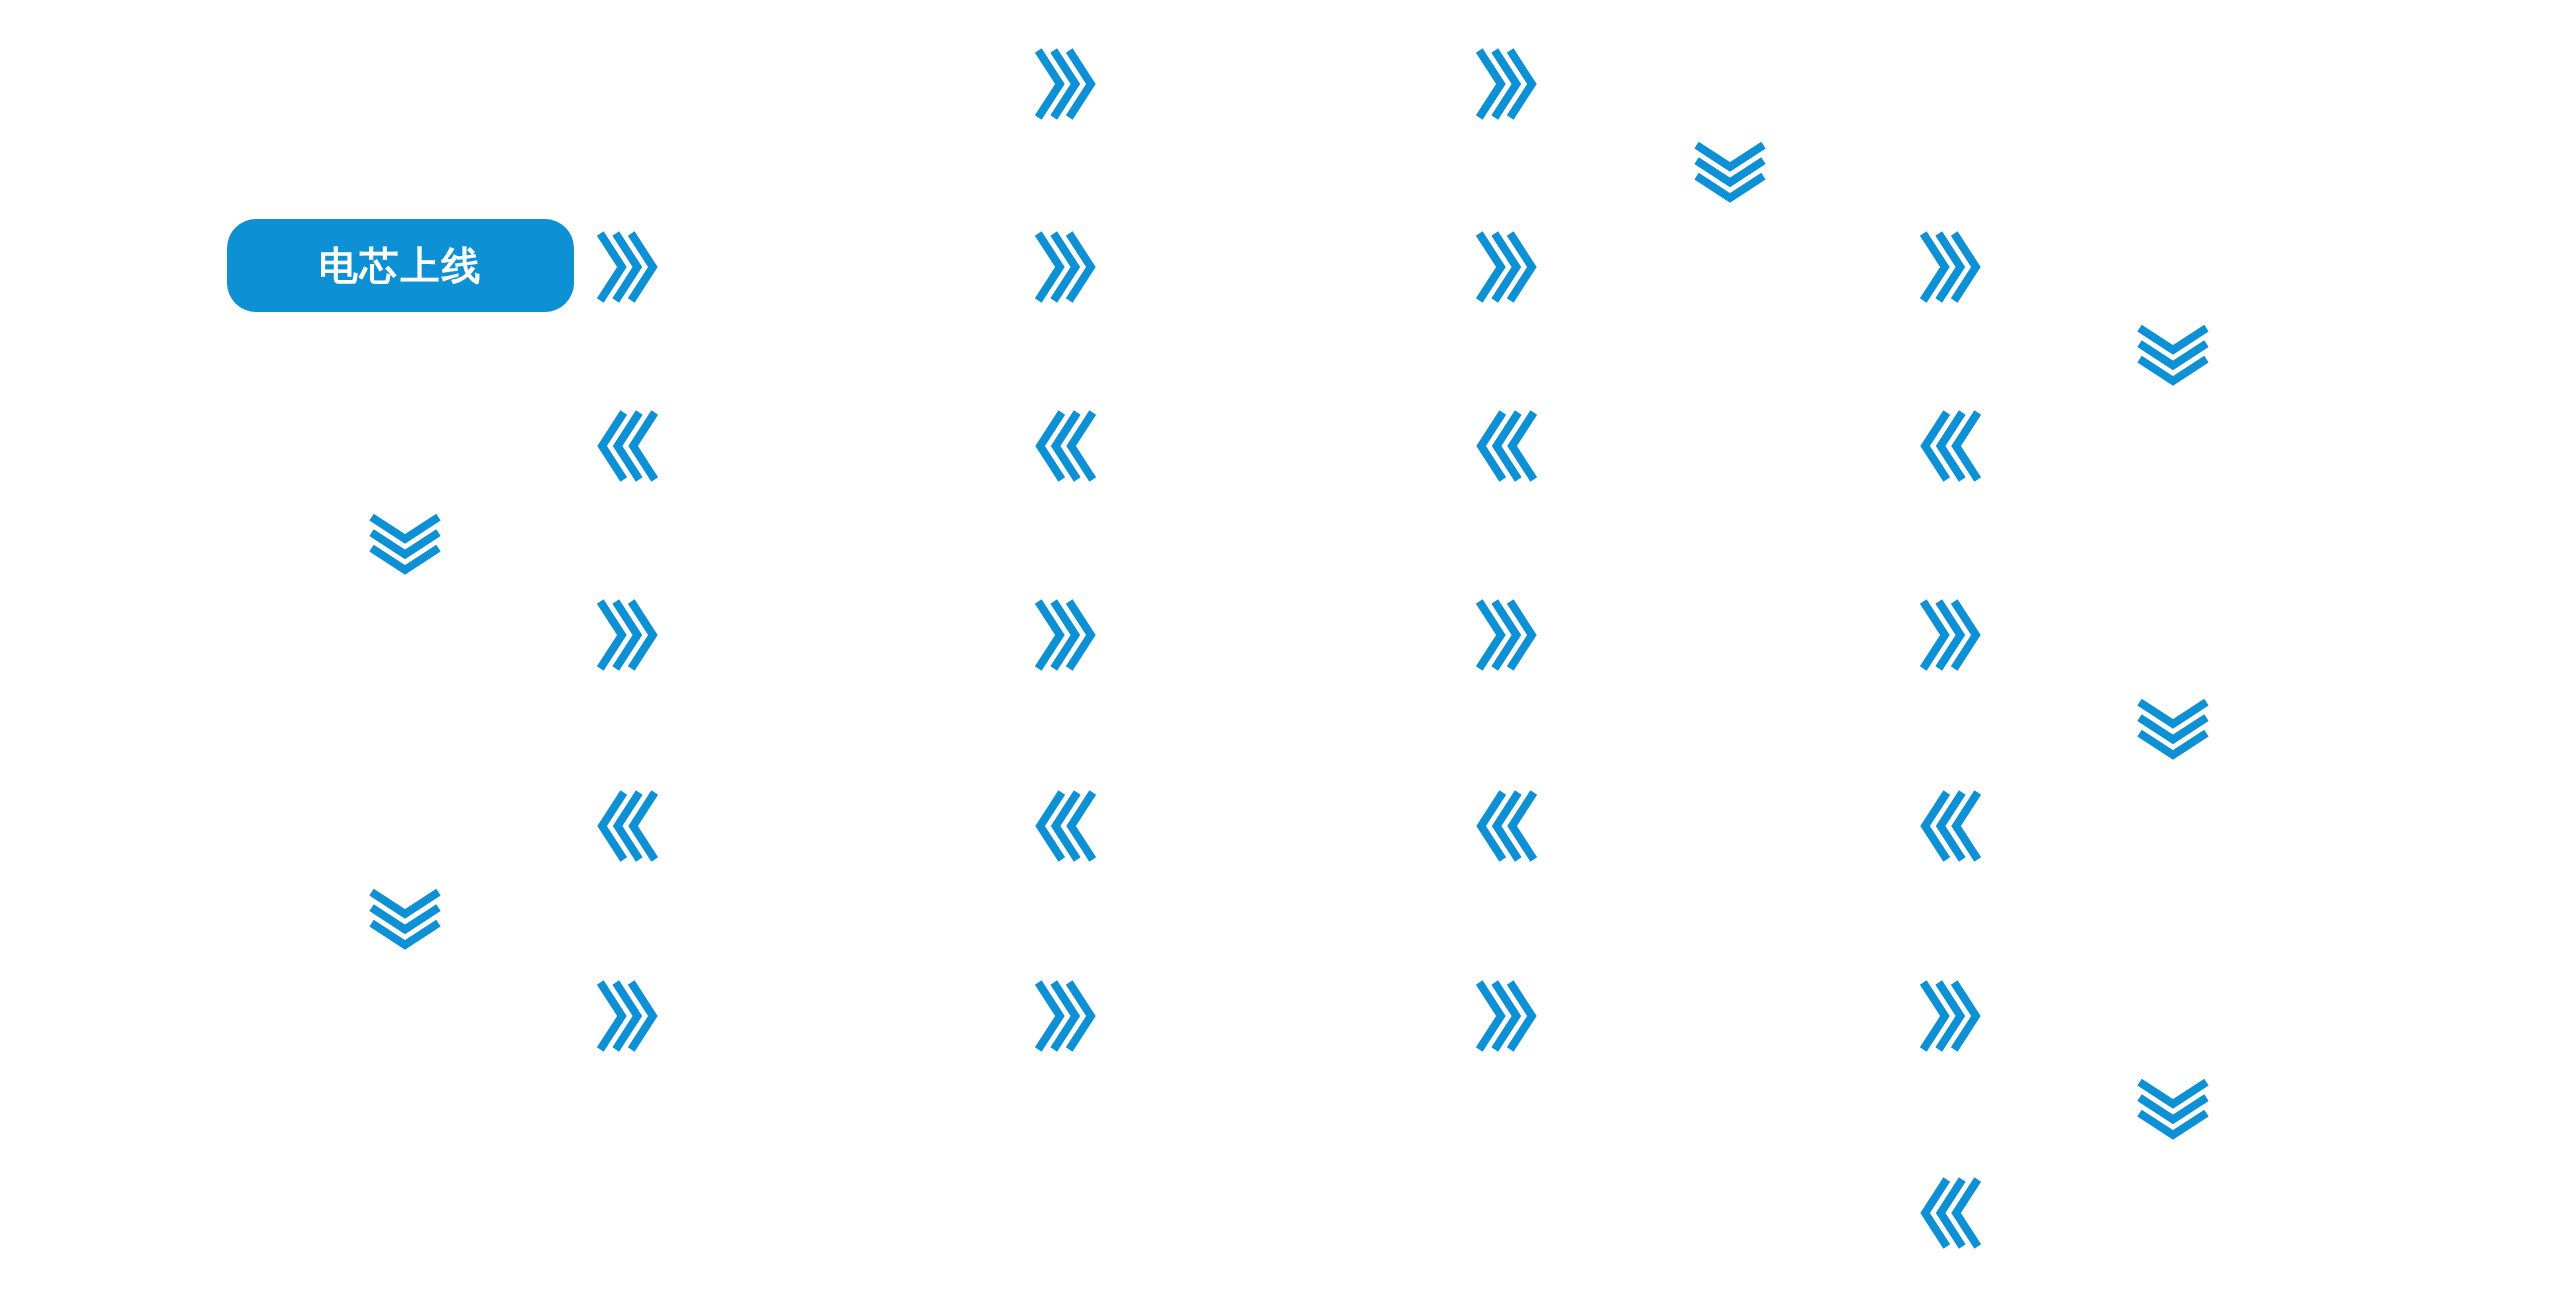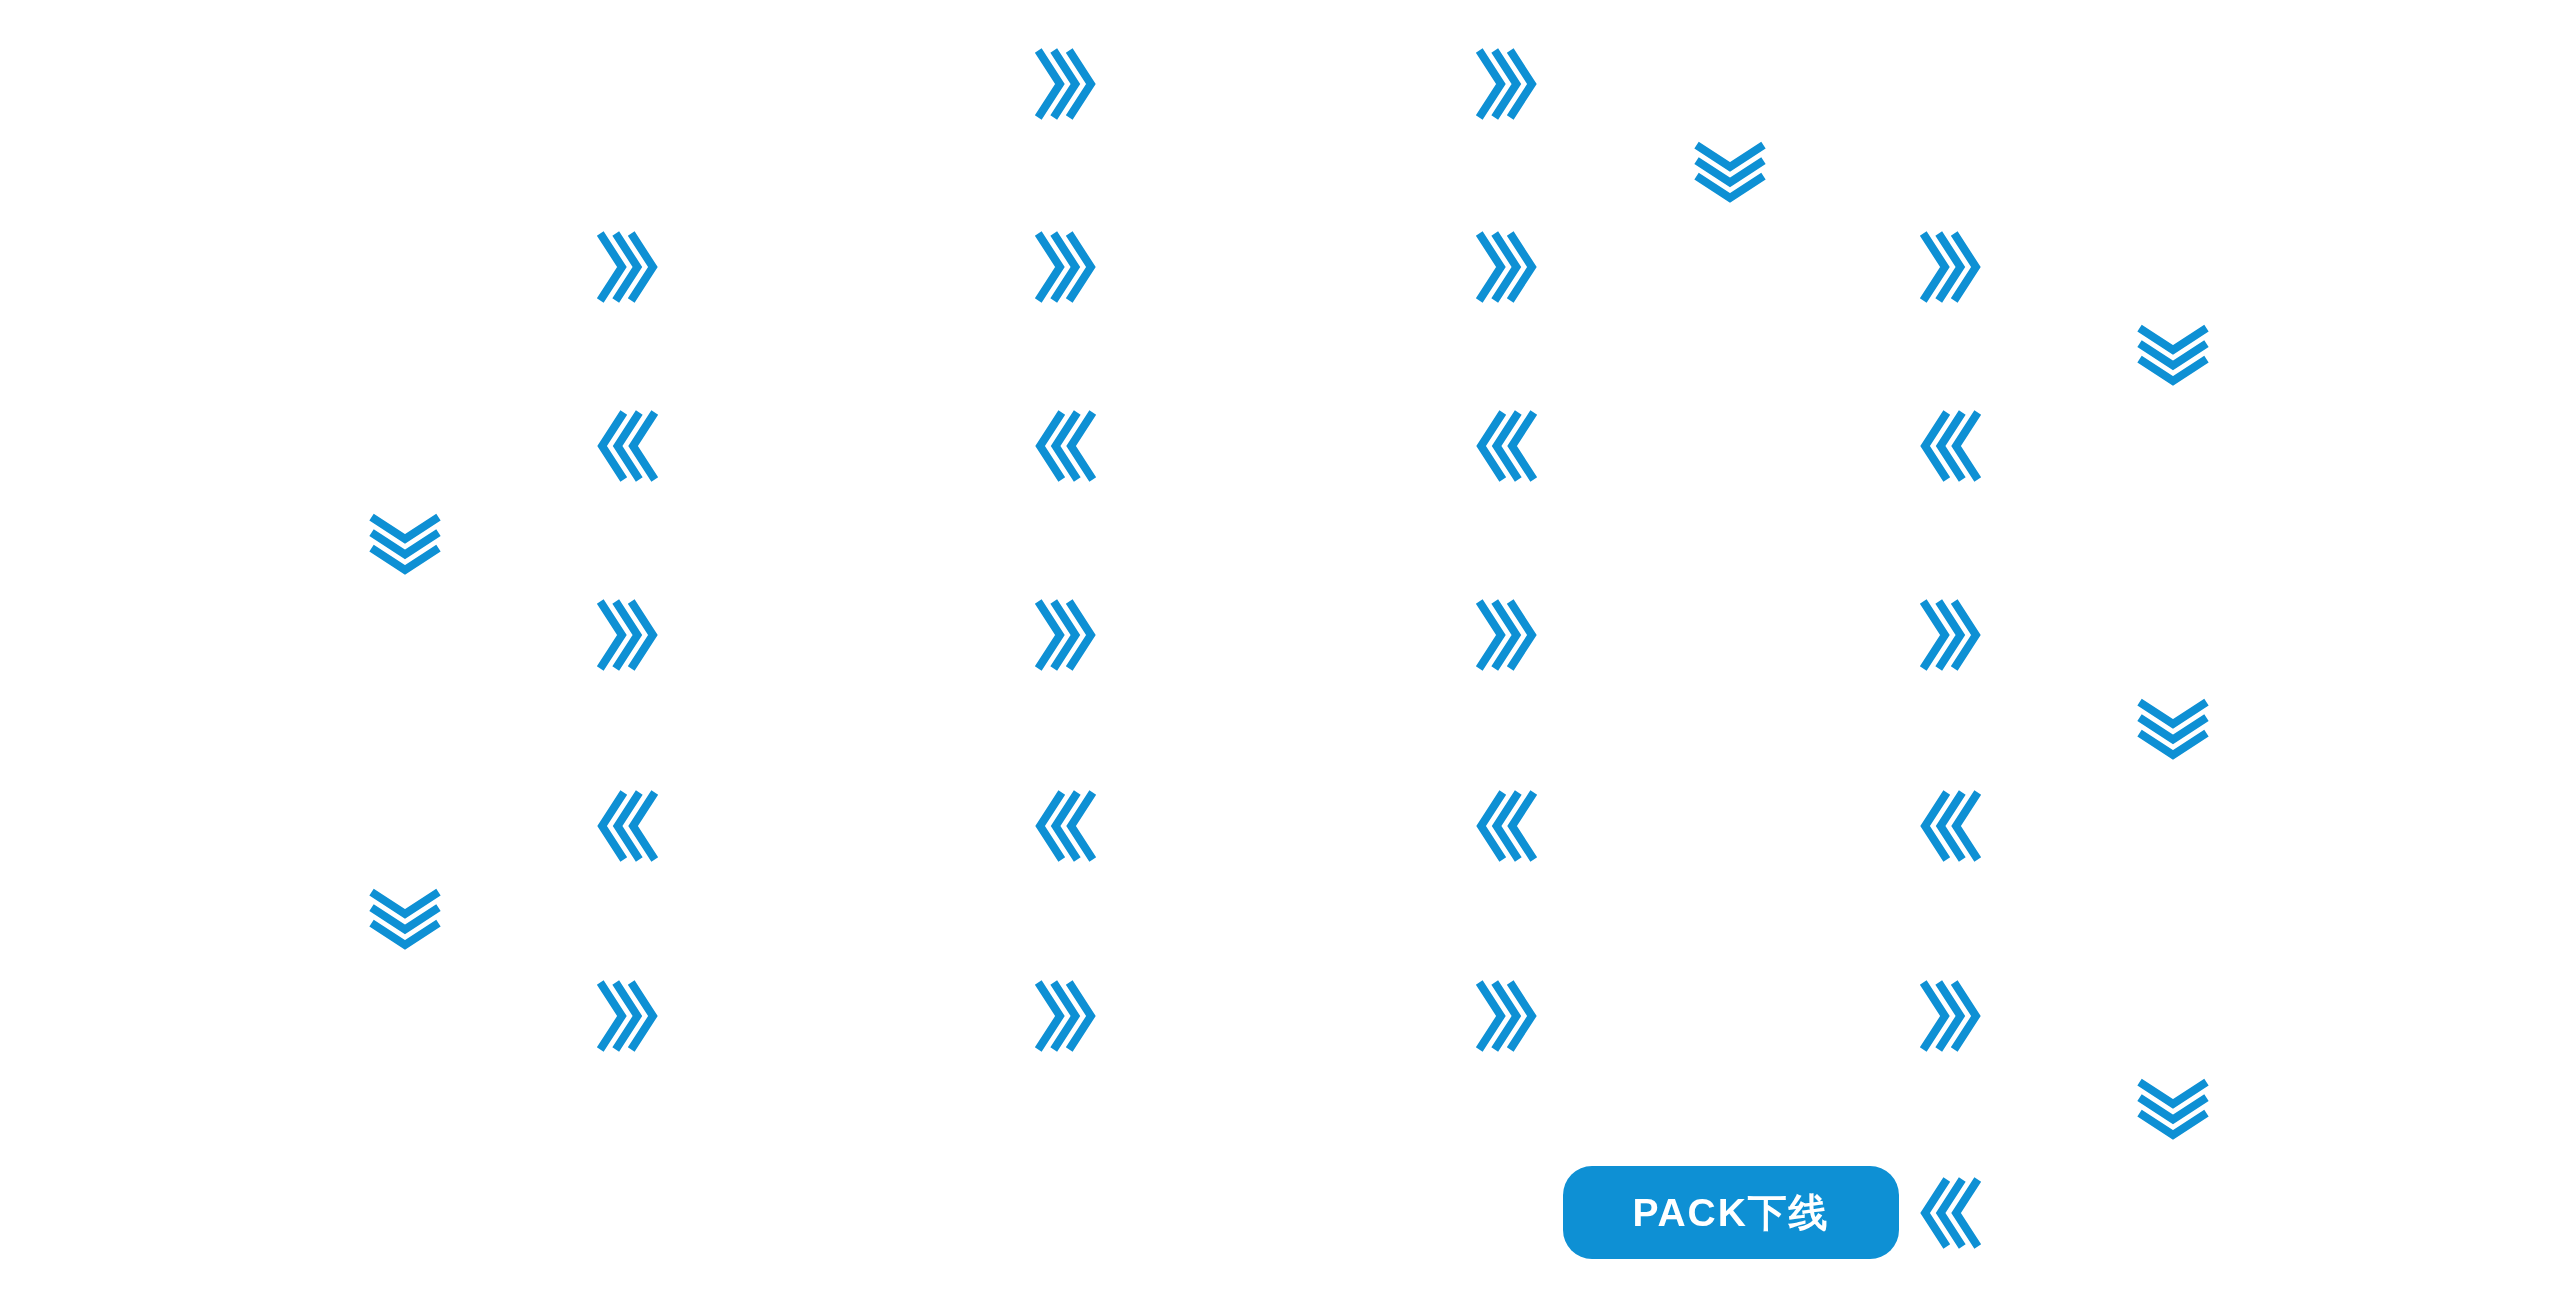--- a/index.html
+++ b/index.html
@@ -46,22 +46,22 @@
     position: absolute;
     overflow: visible;
     display: block;
   }
 </style>
 </head>
 <body>
 
 <div class="canvas" style="width: 2576px; height: 1297px; background: rgb(255, 255, 255);">
 
-
-  <div class="node node-end">PACK下线</div>
+  <div class="node node-start">电芯上线</div>
+
 
   <div id="chevron-layer">
       <svg viewBox="0 0 92 112" width="57" height="70" class="chev" style="left: 1037px; top: 49px;">
         <polyline points="2,2 37,56 2,110" fill="none" stroke="#0E90D4" stroke-width="13" stroke-linecap="butt"></polyline>
         <polyline points="27,2 62,56 27,110" fill="none" stroke="#0E90D4" stroke-width="13" stroke-linecap="butt"></polyline>
         <polyline points="52,2 87,56 52,110" fill="none" stroke="#0E90D4" stroke-width="13" stroke-linecap="butt"></polyline>
       </svg>
       <svg viewBox="0 0 92 112" width="57" height="70" class="chev" style="left: 1478px; top: 49px;">
         <polyline points="2,2 37,56 2,110" fill="none" stroke="#0E90D4" stroke-width="13" stroke-linecap="butt"></polyline>
         <polyline points="27,2 62,56 27,110" fill="none" stroke="#0E90D4" stroke-width="13" stroke-linecap="butt"></polyline>

